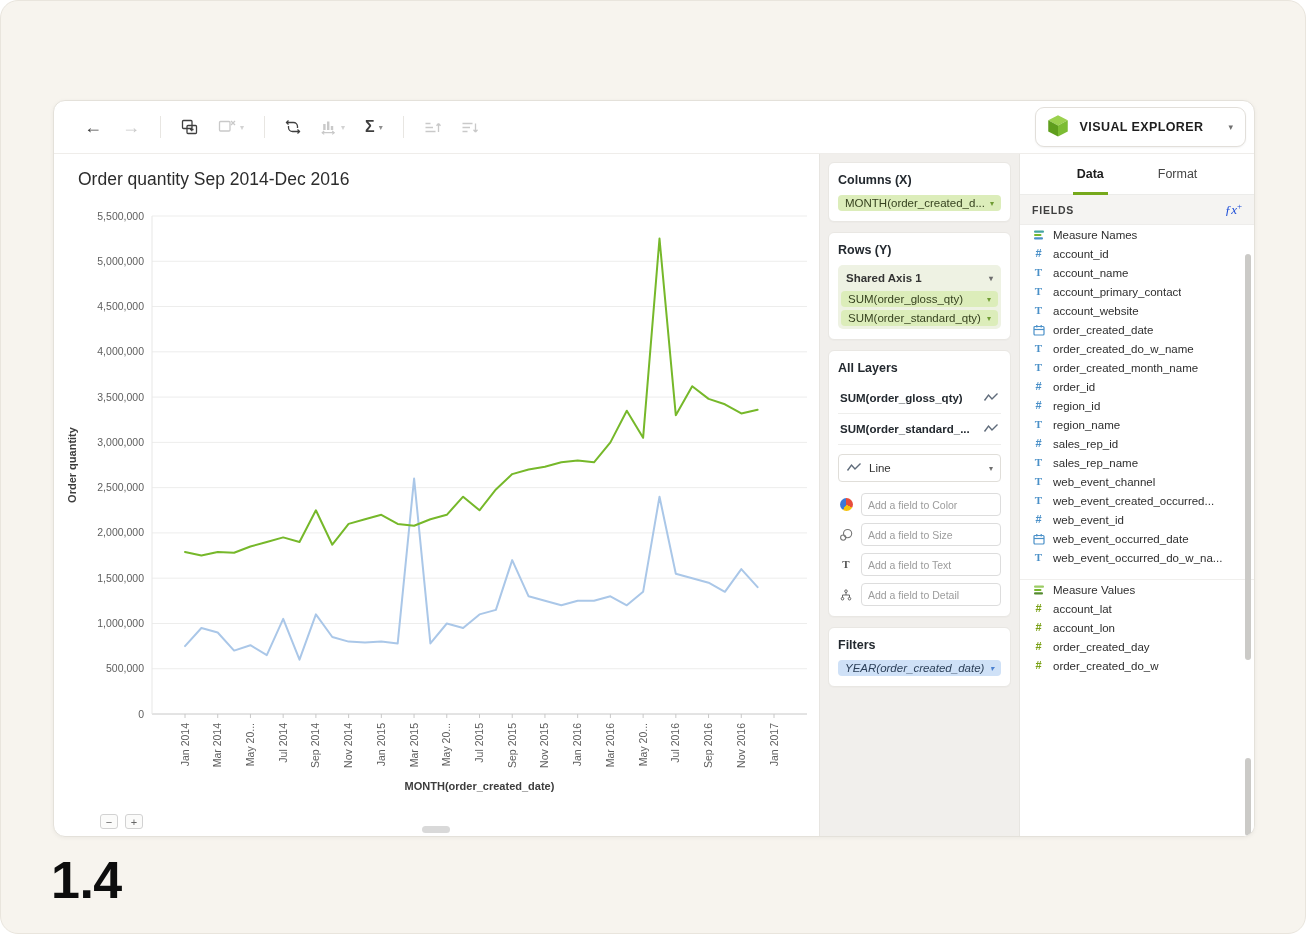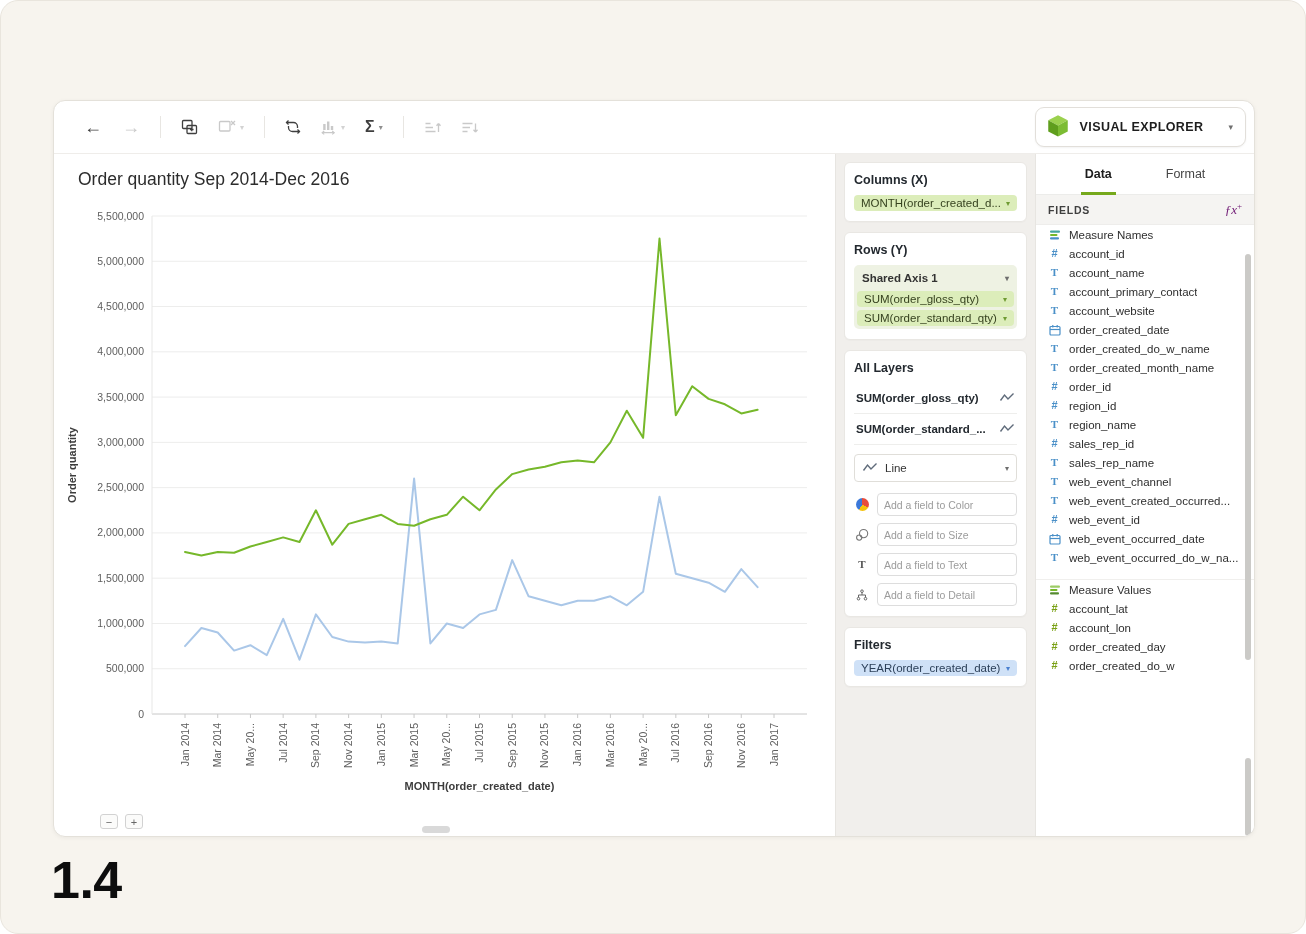--- a/index.html
+++ b/index.html
@@ -30,27 +30,27 @@
   .chart-area { width:765px; flex:none; position:relative; }
   .chart-title { position:absolute; left:24px; top:15px; margin:0; font-size:17.5px; font-weight:500; color:#2c2c2c; }
   #chart-svg { position:absolute; left:0; top:0; }
   .tick-label { font-family:"Liberation Sans", sans-serif; font-size:10.5px; fill:#5e5e5e; }
   .axis-title { font-family:"Liberation Sans", sans-serif; font-size:11px; font-weight:700; fill:#3d3d3d; }
   .zoom-controls { position:absolute; left:46px; top:660px; display:flex; gap:7px; }
   .zoom-btn { width:18px; height:15px; border:1px solid #d2d2d2; border-radius:3px; background:#fbfbfa; color:#666; font-size:11px; line-height:12px; text-align:center; padding:0; cursor:pointer; }
   .hscroll { position:absolute; left:368px; top:672px; width:28px; height:7px; border-radius:3.5px; background:#d9d9d9; cursor:pointer; }
 
   
-  .shelves { width:201px; flex:none; background:#f1efec; border-left:1px solid #e7e5e1; border-right:1px solid #e7e5e1; padding:8px; overflow:hidden;margin-left:16px; }
+  .shelves { width:201px; flex:none; background:#f1efec; border-left:1px solid #e7e5e1; border-right:1px solid #e7e5e1; padding:8px; overflow:hidden; }
   .shelf-card { background:#fff; border:1px solid #e9e7e3; border-radius:6px; padding:10px 9px; margin-bottom:10px; box-shadow:0 1px 1px rgba(0,0,0,.02); }
   .shelf-title { font-size:12.5px; font-weight:700; color:#23292f; margin:0 0 8px; }
   .pill { display:flex; align-items:center; justify-content:space-between; background:#dcedba; border-radius:4px; padding:2px 7px; font-size:11.5px; color:#36421f; cursor:pointer; margin-bottom:3px; }
   .pill:last-child { margin-bottom:0; }
   .pill .caret { color:#6f9b33; font-size:8px; }
-  .pill.blue { background:#cfe1f7; color:#2b3f58; }
+  .pill.blue { background:#cfe1f7; color:#2b3f58;font-style:italic; }
   .pill.blue .caret { color:#4a80d0; }
   .pill-label { overflow:hidden; white-space:nowrap; text-overflow:ellipsis; }
   .axis-group { background:#eef2e3; border-radius:5px; padding:3px; }
   .axis-head { display:flex; justify-content:space-between; align-items:center; font-size:11.5px; font-weight:700; color:#333; padding:4px 5px 7px; cursor:pointer; }
   .axis-head .caret { color:#6e6e6e; font-size:8px; }
   .layer-row { display:flex; justify-content:space-between; align-items:center; padding:8px 2px; border-bottom:1px solid #eeeeec; font-size:11.5px; font-weight:700; color:#23292f; cursor:pointer; }
   .layer-label { overflow:hidden; white-space:nowrap; text-overflow:ellipsis; }
   .mark-select { display:flex; align-items:center; gap:7px; border:1px solid #e0ded9; border-radius:4px; padding:6px 7px; margin:9px 0 11px; font-size:11.5px; color:#333; cursor:pointer; }
   .mark-select .caret { margin-left:auto; color:#6e6e6e; font-size:8px; }
   .drop-row { display:flex; align-items:center; gap:7px; margin-bottom:7px; }
@@ -60,21 +60,21 @@
   .drop-input::placeholder { color:#9c9c9c; }
   .color-wheel { width:13px; height:13px; border-radius:50%; display:inline-block; background:conic-gradient(#e74c3c 0 120deg, #f4c20d 120deg 215deg, #3b78d8 215deg 360deg); }
 
   
   .right-panel { flex:1; background:#fff; position:relative; overflow:hidden; }
   .tabs { display:flex; justify-content:center; gap:46px; border-bottom:1px solid #ececea; height:41px; }
   .tab { font-size:12.5px; color:#454545; padding:13px 4px 0; cursor:pointer; border-bottom:3px solid transparent; height:41px; }
   .tab.active { font-weight:700; color:#1d1d1d; border-bottom-color:#76a91c; }
   .fields-bar { background:#f5f4f2; display:flex; justify-content:space-between; align-items:center; padding:0 12px; height:30px; border-bottom:1px solid #eeedeb; }
   .fields-label { font-size:10.5px; font-weight:700; letter-spacing:.8px; color:#3f3f3f; }
-  .fx-icon { color:#701a75; font-size:13px; font-style:italic; font-family:"Liberation Serif", serif; cursor:pointer; line-height:1; }
+  .fx-icon { color:#1d4ed8; font-size:13px; font-style:italic; font-family:"Liberation Serif", serif; cursor:pointer; line-height:1; }
   .fx-icon sup { font-size:9px; font-style:normal; }
   .section-title { font-size:12px; color:#333; padding:11px 12px 5px; }
   .field-item { display:flex; align-items:center; gap:8px; padding:3.5px 12px; font-size:11.5px; color:#2e2e2e; white-space:nowrap; overflow:hidden; cursor:grab; }
   .field-ico { width:13px; flex:none; display:flex; justify-content:center; align-items:center; }
   .field-label { overflow:hidden; text-overflow:ellipsis; }
   .fi { font-size:11px; font-weight:700; display:inline-block; text-align:center; line-height:1; }
   .fi-serif { font-family:"Liberation Serif", serif; }
   .measures-section { border-top:1px solid #f0efed; margin-top:12px; }
   .vthumb { position:absolute; width:6px; border-radius:3px; background:#cbcac7; right:3px; cursor:pointer; }
 

